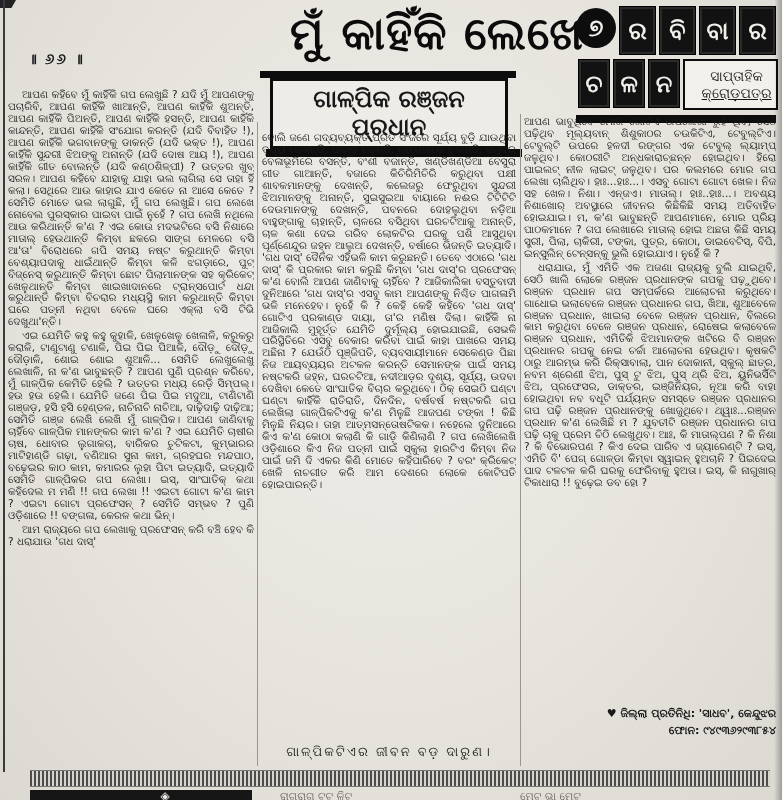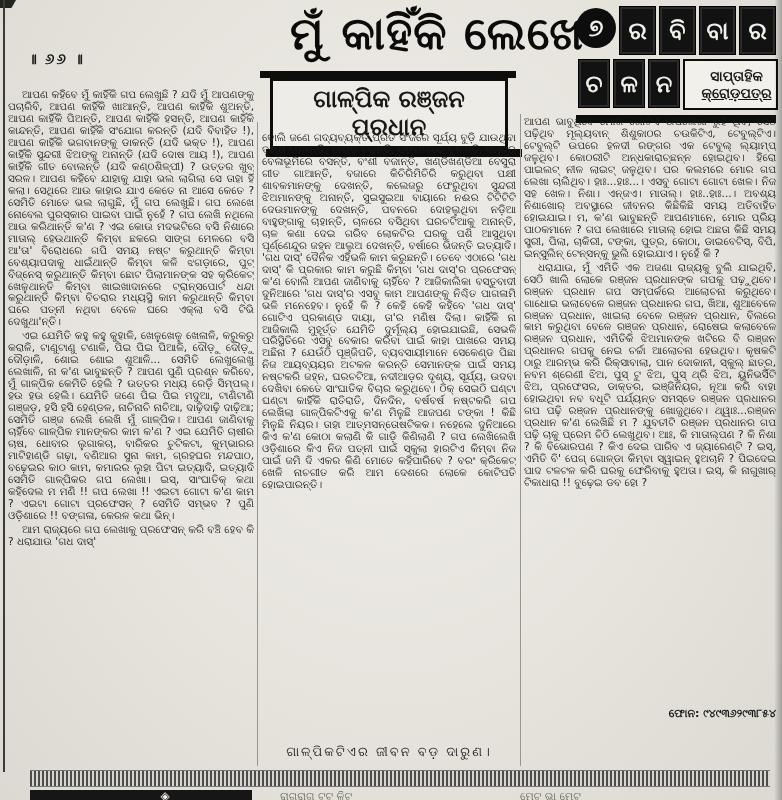--- a/index.html
+++ b/index.html
@@ -41,21 +41,21 @@
   .logo-row{display:flex; gap:3px; align-items:flex-start;}
   .logo-circle{width:40px; height:40px; border-radius:50%; background:#0d0d0d; color:#f2f0eb;
     display:flex; align-items:center; justify-content:center; font-size:24px; font-weight:bold; margin-top:2px;}
   .logo-tile{width:35px; height:47px; background:#121212; color:#f2f0eb; border:1px solid #000;
     display:flex; align-items:center; justify-content:center; font-size:24px; font-weight:bold;
     box-shadow:inset 0 0 0 2px #2a2a2a;}
   .logo-row2{margin-top:4px; margin-left:2px;}
   .logo-tile.outline{color:#efede8; text-shadow:0 0 1px #000; font-weight:bold;}
   .logo-label{width:92px; height:47px; background:#f2f0eb; border:2px solid #0d0d0d;
     display:flex; flex-direction:column; align-items:center; justify-content:center;
-    font-size:14px; font-weight:bold; line-height:1.15;padding-left:12px;}
+    font-size:14px; font-weight:normal; line-height:1.15;padding-left:12px;}
   .logo-label .u{text-decoration:underline;}
   .logo-botbar{margin-top:5px; height:8px; background:#0d0d0d; width:200px;}
 
   
   .col{position:absolute; text-align:justify; overflow:hidden;
     font-size:10.5px; line-height:1.14; color:#1b1b1b;
     font-family:"DejaVu Sans",sans-serif;}
   .col p{margin:0 0 2px 0; text-indent:14px;}
   .col p.noindent{text-indent:0;}
   .col1{left:8px;  top:89px;  width:246px; height:690px;}
@@ -130,20 +130,21 @@
   <div class="col col2">
     <p class="noindent">ବୋଲି ଜଣେ ଗଦ୍ୟବ୍ୟକ୍ତି ପ୍ରତି ସଂଜରେ ସୂର୍ଯ୍ୟ ବୁଡ଼ି ଯାଉଥିବା ଦୃଶ୍ୟ ଦେଖନ୍ତି, ପାହାଡ଼ ଚଢ଼ନ୍ତି, ଜଙ୍ଗଲରେ ବୁଲନ୍ତି, ସମୁଦ୍ର ବେଳାଭୂମିରେ ବସନ୍ତି, ବଂଶୀ ବଜାନ୍ତି, ଖଣ୍ଡିଖଣ୍ଡିଆ ବେସୁରା ଗୀତ ଗାଆନ୍ତି, ବଜାରେ କିଚିରିମିଚିରି କରୁଥିବା ପକ୍ଷୀ ଶାବକମାନଙ୍କୁ ଦେଖନ୍ତି, କଲେଜରୁ ଫେରୁଥିବା ସୁନ୍ଦରୀ ଝିଅମାନଙ୍କୁ ଅନାନ୍ତି, ସୁଇସୁଇଆ ବାୟାରେ ନଈର ଟିଟିଟିଟି ଦେଉମାନଙ୍କୁ ଦେଖନ୍ତି, ପବନରେ ଦୋହଲୁଥିବା ନଡ଼ିଆ ବାହୁଙ୍ଗାକୁ ଚାହାନ୍ତି, ଚାଳରେ ବସିଥିବା ଘରଚଟିଆକୁ ଅନାନ୍ତି, ଚାଳ କଣା ଦେଇ ଗରିବ ଲୋକଟିର ଘରକୁ ପଶି ଆସୁଥିବା ପୂର୍ଣ୍ଣେନ୍ଦୁର ଜହ୍ନ ଆଲୁଅ ଦେଖନ୍ତି, ବର୍ଷାରେ ଭିଜନ୍ତି ଇତ୍ୟାଦି। 'ଗଧ ଦାସ୍' ଦୈନିକ ଏହିଭଳି କାମ କରୁଛନ୍ତି। ତେବେ ଏଠାରେ 'ଗଧ ଦାସ୍' କି ପ୍ରକାର କାମ କରୁଛି କିମ୍ବା 'ଗଧ ଦାସ୍'ର ପ୍ରଫେସନ୍ କ'ଣ ବୋଲି ଆପଣ ଜାଣିବାକୁ ଚାହିଁବେ ? ଆଜିକାଲିକା ବସ୍ତୁବାଦୀ ଦୁନିଆରେ 'ଗଧ ଦାସ୍'ର ଏସବୁ କାମ ଆପଣଙ୍କୁ ନିଶ୍ଚିତ ପାଗଳାମି ଭଳି ମନେହେବ। ନୁହେଁ କି ? କେହି କେହି କହିବେ 'ଗଧ ଦାସ୍' ଗୋଟିଏ ପ୍ରକାଣ୍ଡ ଦାୟା, ତା'ର ମଣିଷ ଦିଲା। କାହିଁକି ନା ଆଜିକାଲି ମୁହୂର୍ତ୍ତ ଯେମିତି ଦୁର୍ମୂଲ୍ୟ ହୋଇଯାଇଛି, ସେଭଳି ପରିସ୍ଥିତିରେ ଏସବୁ ବେକାର କରିବା ପାଇଁ କାହା ପାଖରେ ସମୟ ଅଛିନା ? ଯେଉଁଠି ପୂଞ୍ଜିପତି, ବ୍ୟବସାୟୀମାନେ ସେକେଣ୍ଡ ପିଛା ନିଜ ଆୟବ୍ୟୟର ଅଟକଳ କରନ୍ତି ସେମାନଙ୍କ ପାଇଁ ସମୟ ନଷ୍ଟକରି ଜହ୍ନ, ଘରଚଟିଆ, ନଦୀଆଡ଼ର ଦୃଶ୍ୟ, ସୂର୍ଯ୍ୟ, ଉଦବା ଦେଖିବା କେତେ ସାଂଘାତିକ ବିଚାର କରୁଥିବେ। ଠିକ୍ ସେଇଠି ଘଣ୍ଟା ଘଣ୍ଟା କାହିଁକି ରାତିରାତି, ଦିନଦିନ, ବର୍ଷବର୍ଷ ନଷ୍ଟକରି ଗପ ଲେଖିଲା ଗାଳ୍ପିକଟିଏକୁ କ'ଣ ମିଳୁଛି ଆଜପଣ ଟଙ୍କା ! କିଛି ମିଳୁଛି ନିୟର। ତାହା ଆତ୍ମସନ୍ତୋଷଟିକକ। ନହେଲେ ଦୁନିଆରେ କିଏ କ'ଣ କୋଠା କଲାଣି କି ଗାଡ଼ି କିଣିଲାଣି ? ଗପ ଲେଖିଲେଖି ଓଡ଼ିଶାରେ କିଏ ନିଜ ପତ୍ନୀ ପାଇଁ ସ୍କୁଲା ହାରଟିଏ କିମ୍ବା ନିଜ ପାଇଁ ଜମି ଦି ଏକର କିଣି ମୋତେ କହିପାରିବେ ? ବରଂ କ୍ରିକେଟ୍ ଖେଳି ନାଚଗୀତ କରି ଆମ ଦେଶରେ ଲୋକେ କୋଟିପତି ହୋଇପାରନ୍ତି।</p>
   </div>
   <div class="col2-lastline">ଗାଳ୍ପିକଟିଏର ଜୀବନ ବଡ଼ ଦାରୁଣ।</div>
 
   <div class="col col3">
     <p class="noindent">ଆପଣ ଭାବୁଥିବେ ମୋର ଗୋଟିଏ ଉପଲେଖା ରୁହ ଥିବ, ସେଠି ପଢ଼ିଥିବ ମୂଲ୍ୟବାନ୍ ଶିଶୁକାଠର ଚଉକିଟିଏ, ଟେବୁଲ୍‌ଟିଏ। ଟେବୁଲ୍‌ଟି ଉପରେ ହଳଦୀ ରଙ୍ଗର ଏକ ଟେବୁଲ୍ ଲ୍ୟାମ୍ପ୍ ଜଳୁଥିବ। କୋଠରୀଟି ଅନ୍ଧକାରାଚ୍ଛନ୍ନ ହୋଇଥିବ। ହିରୋ ପାଇଲଟ୍ ନୀଳ ଲାଇଟ୍ ଜଳୁଥିବ। ପର କଲମରେ ମୋର ଗପ ଲେଖା ଚାଲିଥିବ। ହାଃ...ହାଃ...। ଏସବୁ ଗୋଟା ଗୋଟା ଖେଳ। ନିଜ ସହ ଖେଳ। ନିଶା। ଏନ୍‌ଜଏ। ମାତାଲ୍। ହାଃ..ହାଃ...। ଅବଶ୍ୟ ନିଶାଖୋର୍ ଅବସ୍ଥାରେ ଜୀବନର କିଛିକିଛି ସମୟ ଅତିବାହିତ ହୋଇଯାଇ। ମ, କ'ଣ ଭାବୁଛନ୍ତି ଆପଣମାନେ, ମୋର ପ୍ରିୟ ପାଠକମାନେ ? ଗପ ଲେଖାରେ ମାତାଲ୍ ହୋଇ ଅଛତା କିଛି ସମୟ ସ୍ତ୍ରୀ, ପିଲା, ଚାକିରୀ, ଟଙ୍କା, ପୁତ୍ର, କୋଠା, ଡାଇବେଟିସ୍, ବିପି, ଇନ୍‌ସୁଲିନ୍ ଟେନ୍‌ସନ୍‌କୁ ଭୁଲି ହୋଇଯାଏ। ନୁହେଁ କି ?</p>
     <p>ଧରାଯାଉ, ମୁଁ ଏମିତି ଏକ ଅଜଣା ରାଜ୍ୟକୁ ବୁଲି ଯାଇଥିବି, ସେଠି ଖାଲି ଲୋକେ ରଞ୍ଜନ ପ୍ରଧାନଙ୍କ ଗପକୁ ପଢ଼ୁଥିବେ। ରଞ୍ଜନ ପ୍ରଧାନ ଗପ ସମ୍ପର୍କରେ ଆଲୋଚନା କରୁଥିବେ। ଗାଧୋଇ ଭଲାବେଳେ ରଞ୍ଜନ ପ୍ରଧାନର ଗପ, ଖିଆ, ଶୁଆବେଳେ ରଞ୍ଜନ ପ୍ରଧାନ, ଖାଇଲା ବେଳେ ରଞ୍ଜନ ପ୍ରଧାନ, ବିଲରେ କାମ କରୁଥିବା ବେଳେ ରଞ୍ଜନ ପ୍ରଧାନ, ରୋଷେଇ କଲାବେଳେ ରଞ୍ଜନ ପ୍ରଧାନ, ଏମିତିକି ଝିଅମାନଙ୍କ ଖଟିରେ ବି ରଞ୍ଜନ ପ୍ରଧାନର ଗପକୁ ନେଇ ଚର୍ଚ୍ଚା ଆଲୋଚନା ହେଉଥିବ। କୃଷକଟି ଠାରୁ ଆରମ୍ଭ କରି ରିକ୍ସାବାଲା, ପାନ ଦୋକାନୀ, ସ୍କୁଲ୍ ଛାତ୍ର, ନବମ ଶ୍ରେଣୀ ଝିଅ, ପୁସ୍ ଟୁ ଝିଅ, ପୁସ୍ ଥ୍ରି ଝିଅ, ୟୁନିଭର୍ସିଟି ଝିଅ, ପ୍ରଫେସର, ଡାକ୍ତର, ଇଞ୍ଜିନିୟର, ନୂଆ କରି ବାହା ହୋଇଥିବା ନବ ବଧୂଟି ପର୍ଯ୍ୟନ୍ତ ସମସ୍ତେ ରଞ୍ଜନ ପ୍ରଧାନର ଗପ ପଢ଼ି ରଞ୍ଜନ ପ୍ରଧାନଙ୍କୁ ଖୋଜୁଥିବେ। ଥ୍ୱାଃ...ରଞ୍ଜନ ପ୍ରଧାନ କ'ଣ ଲେଖିଛି ମ ? ଯୁବତୀଟି ରଞ୍ଜନ ପ୍ରଧାନର ଗପ ପଢ଼ି ଚାକୁ ପ୍ରେମ ଚିଠି ଲେଖୁଥିବ। ଆଃ, କି ମାତାଲ୍‌ପଣ ? କି ନିଶା ? କି ବିଭୋରପଣ ? କିଏ ଦେଇ ପାରିବ ଏ ଜ୍ୟାରେଣ୍ଟି ? ଇସ୍, ଏମିତି ବି' ପେଗ୍ ଗୋଳ୍ଡା କିମ୍ବା ସ୍ୱାଇନ୍ ହୁଅଚାନି ? ପିଇଦେଇ ପାଦ ଟଳଟଳ କରି ଘରକୁ ଫେରିବାକୁ ହୁଅତା। ଇସ୍, କି ନାଗୁଖାର୍ ଟିକାଧାରା !! ବୁଢ଼େଇ ଡବ ହୋ ?</p>
   </div>
   <div class="col3-signature">
+    <div>♥ ଜିଲ୍ଲା ପ୍ରତିନିଧି: 'ସାଧବ', କେନ୍ଦୁଝର</div>
     <div>ଫୋନ: ୯୪୯୩୬୨୯୩୮୫୪</div>
   </div>
 
   <div class="hatch-bar"></div>
   <div class="bottom-black-box">
     <span class="glyph">◈</span>
   </div>
   <div class="bottom-frag frag1">ରାଗରାଗ ଟଟ ଳିଟ</div>
   <div class="bottom-frag frag2">ମେଟ ଭା ମେଟ</div>
 

